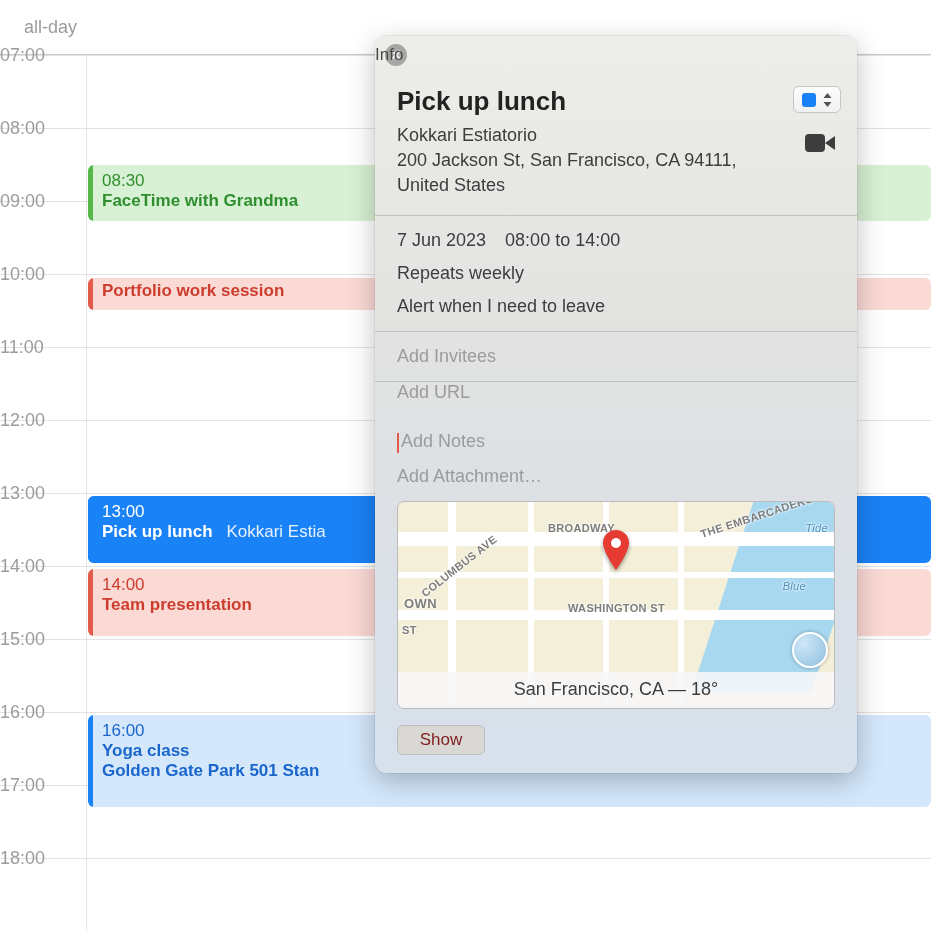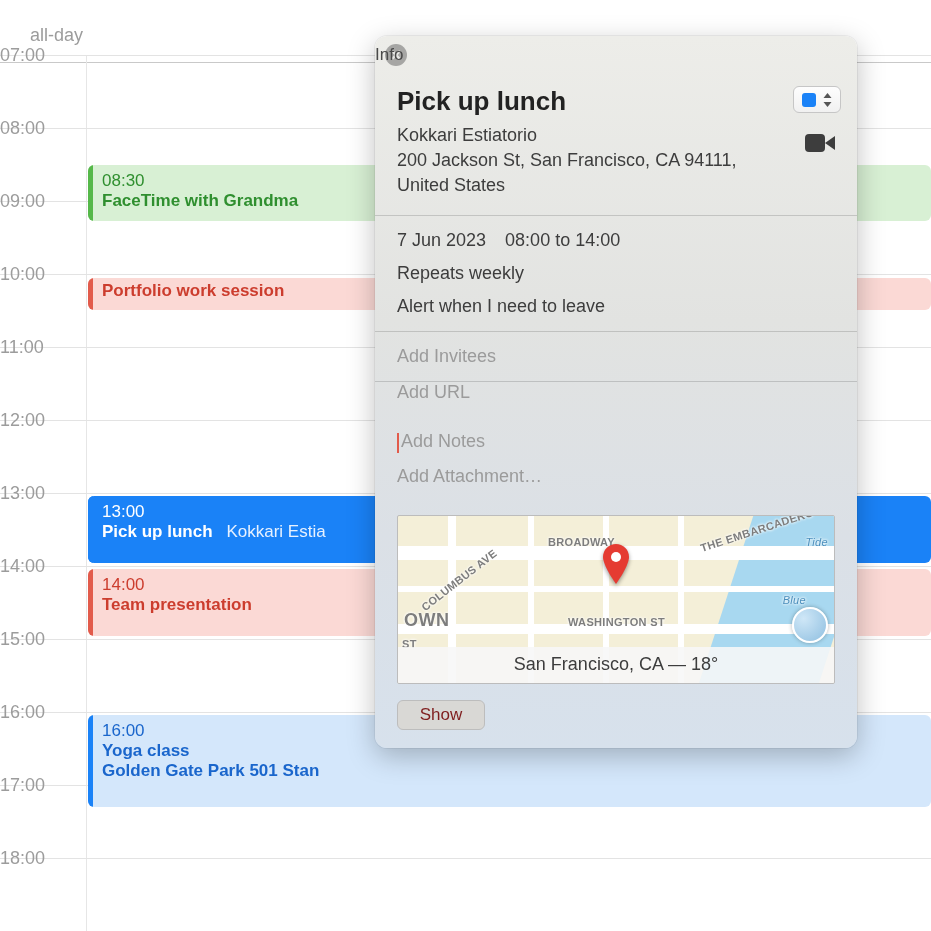--- a/index.html
+++ b/index.html
@@ -1,19 +1,19 @@
 <!DOCTYPE html>
 <html><head>
   <meta charset="utf-8">
   <style>
     *{box-sizing:border-box;margin:0;padding:0;font-family:-apple-system,"SF Pro Text","Helvetica Neue",Arial,sans-serif;-webkit-font-smoothing:antialiased}
     html,body{width:931px;height:931px;overflow:hidden;background:#fff}
     
     .cal{position:absolute;left:0;top:0;width:931px;height:931px;background:#fff}
-    .allday-row{position:absolute;left:0;top:8px;right:0;height:55px;border-bottom:1px solid #c9c9c9;padding-left:30px;display:flex;align-items:center}
+    .allday-row{position:absolute;left:0;top:0;right:0;height:55px;border-bottom:1px solid #c9c9c9;padding-left:24px;display:flex;align-items:center}
     .allday-row span{color:#9c9c9c;font-size:18px}
     .grid{position:absolute;left:0;top:55px;right:0;height:876px}
     .hour{position:absolute;left:0;right:0;height:73px;border-top:1px solid #e3e3e3}
     .hour-label{position:absolute;left:0;top:-11px;color:#9c9c9c;font-size:18px}
     .gutter-line{position:absolute;top:0;bottom:0;left:86px;width:0;border-left:1px solid #e6e6e6}
     
     .event{position:absolute;left:88px;right:0;border-radius:6px;overflow:hidden;padding:6px 0 6px 14px}
     .event .bar{position:absolute;left:0;top:0;bottom:0;width:5px}
     .event .time{font-size:17px;font-weight:400}
     .event .title{font-size:17px;font-weight:700}
@@ -51,21 +51,21 @@
     hr.sep{border:none;border-top:1px solid rgba(0,0,0,.15);margin:0 -22px}
     .row{font-size:18px;color:#3d3d3d;padding:6px 0}
     .dt-row{padding-top:14px}
     .dt-row span.gap{display:inline-block;width:14px}
     .bottom-gap{padding-bottom:14px}
     .placeholder{font-size:18px;color:#9b9b9b;padding:14px 0;cursor:text}
     .notes-ph{position:relative}
     .notes-ph::before{content:"";position:absolute;left:0;top:16px;width:2px;height:20px;background:#e25b4b}
     .notes-ph{padding-left:4px}
     
-    .map-wrap{margin-top:14px;border:1px solid #bcbcbc;border-radius:2px;overflow:hidden;position:relative;height:169px;background:#f4efd8}
+    .map-wrap{border:1px solid #bcbcbc;border-radius:7px;overflow:hidden;position:relative;height:208px;background:#f4efd8}
     .map-canvas{position:absolute;inset:0;overflow:hidden}
     .map-canvas .road{position:absolute;background:#fff}
     .map-canvas .water{position:absolute;background:#a8d8f0}
     .map-label{position:absolute;font-size:11px;font-weight:700;color:#7d7d7d;letter-spacing:.03em;text-shadow:0 0 3px #fff,0 0 3px #fff}
     .map-pin{position:absolute;left:50%;top:28px;transform:translateX(-50%)}
     .map-pin svg{filter:drop-shadow(0 2px 2px rgba(0,0,0,.4))}
     .map-caption{position:absolute;left:0;right:0;bottom:0;height:36px;background:rgba(247,247,247,.88);display:flex;align-items:center;justify-content:center;font-size:18px;color:#3d3d3d}
     .map-badge{position:absolute;right:6px;bottom:40px;width:36px;height:36px;border-radius:18px;background:radial-gradient(circle at 30% 30%,#cfe7f7,#8fbfe0);border:2px solid #fff;box-shadow:0 0 4px rgba(0,0,0,.3)}
     .show-btn{margin-top:16px;width:88px;height:30px;border-radius:6px;background:#d9d8d5;border:0.5px solid #bdbdbd;font-size:17px;color:#7f1d1d;cursor:pointer}
   </style>
@@ -197,21 +197,21 @@
         <div class="road" style="left:-20px;top:108px;width:500px;height:10px"></div>
         <div class="road" style="left:50px;top:-20px;width:8px;height:220px"></div>
         <div class="road" style="left:130px;top:-20px;width:6px;height:220px"></div>
         <div class="road" style="left:205px;top:-20px;width:6px;height:220px"></div>
         <div class="road" style="left:280px;top:-20px;width:6px;height:220px"></div>
 
         <div class="map-label" style="left:150px;top:20px">BROADWAY</div>
         <div class="map-label" style="left:15px;top:58px;transform:rotate(-38deg)">COLUMBUS AVE</div>
         <div class="map-label" style="left:300px;top:8px;transform:rotate(-18deg)">THE EMBARCADERO</div>
         <div class="map-label" style="left:170px;top:100px">WASHINGTON ST</div>
-        <div class="map-label" style="left:6px;top:94px;font-size:18px">OWN</div>
+        <div class="map-label" style="left:6px;top:94px;font-size:13px">OWN</div>
         <div class="map-label" style="left:4px;top:122px">ST</div>
         <div class="map-label" style="right:6px;top:20px;color:#4c8fbd;font-style:italic;font-weight:400">Tide</div>
         <div class="map-label" style="right:28px;top:78px;color:#4c8fbd;font-style:italic;font-weight:400">Blue</div>
         <div class="map-badge"></div>
         <div class="map-pin">
           <svg width="28" height="40" viewBox="0 0 28 40">
               <path fill="#e53b32" d="M14 0c7 0 13 5.5 13 13 0 9-13 27-13 27S1 22 1 13C1 5.5 7 0 14 0z"></path>
               <circle cx="14" cy="13" r="5" fill="#fff"></circle>
             </svg>
         </div>

